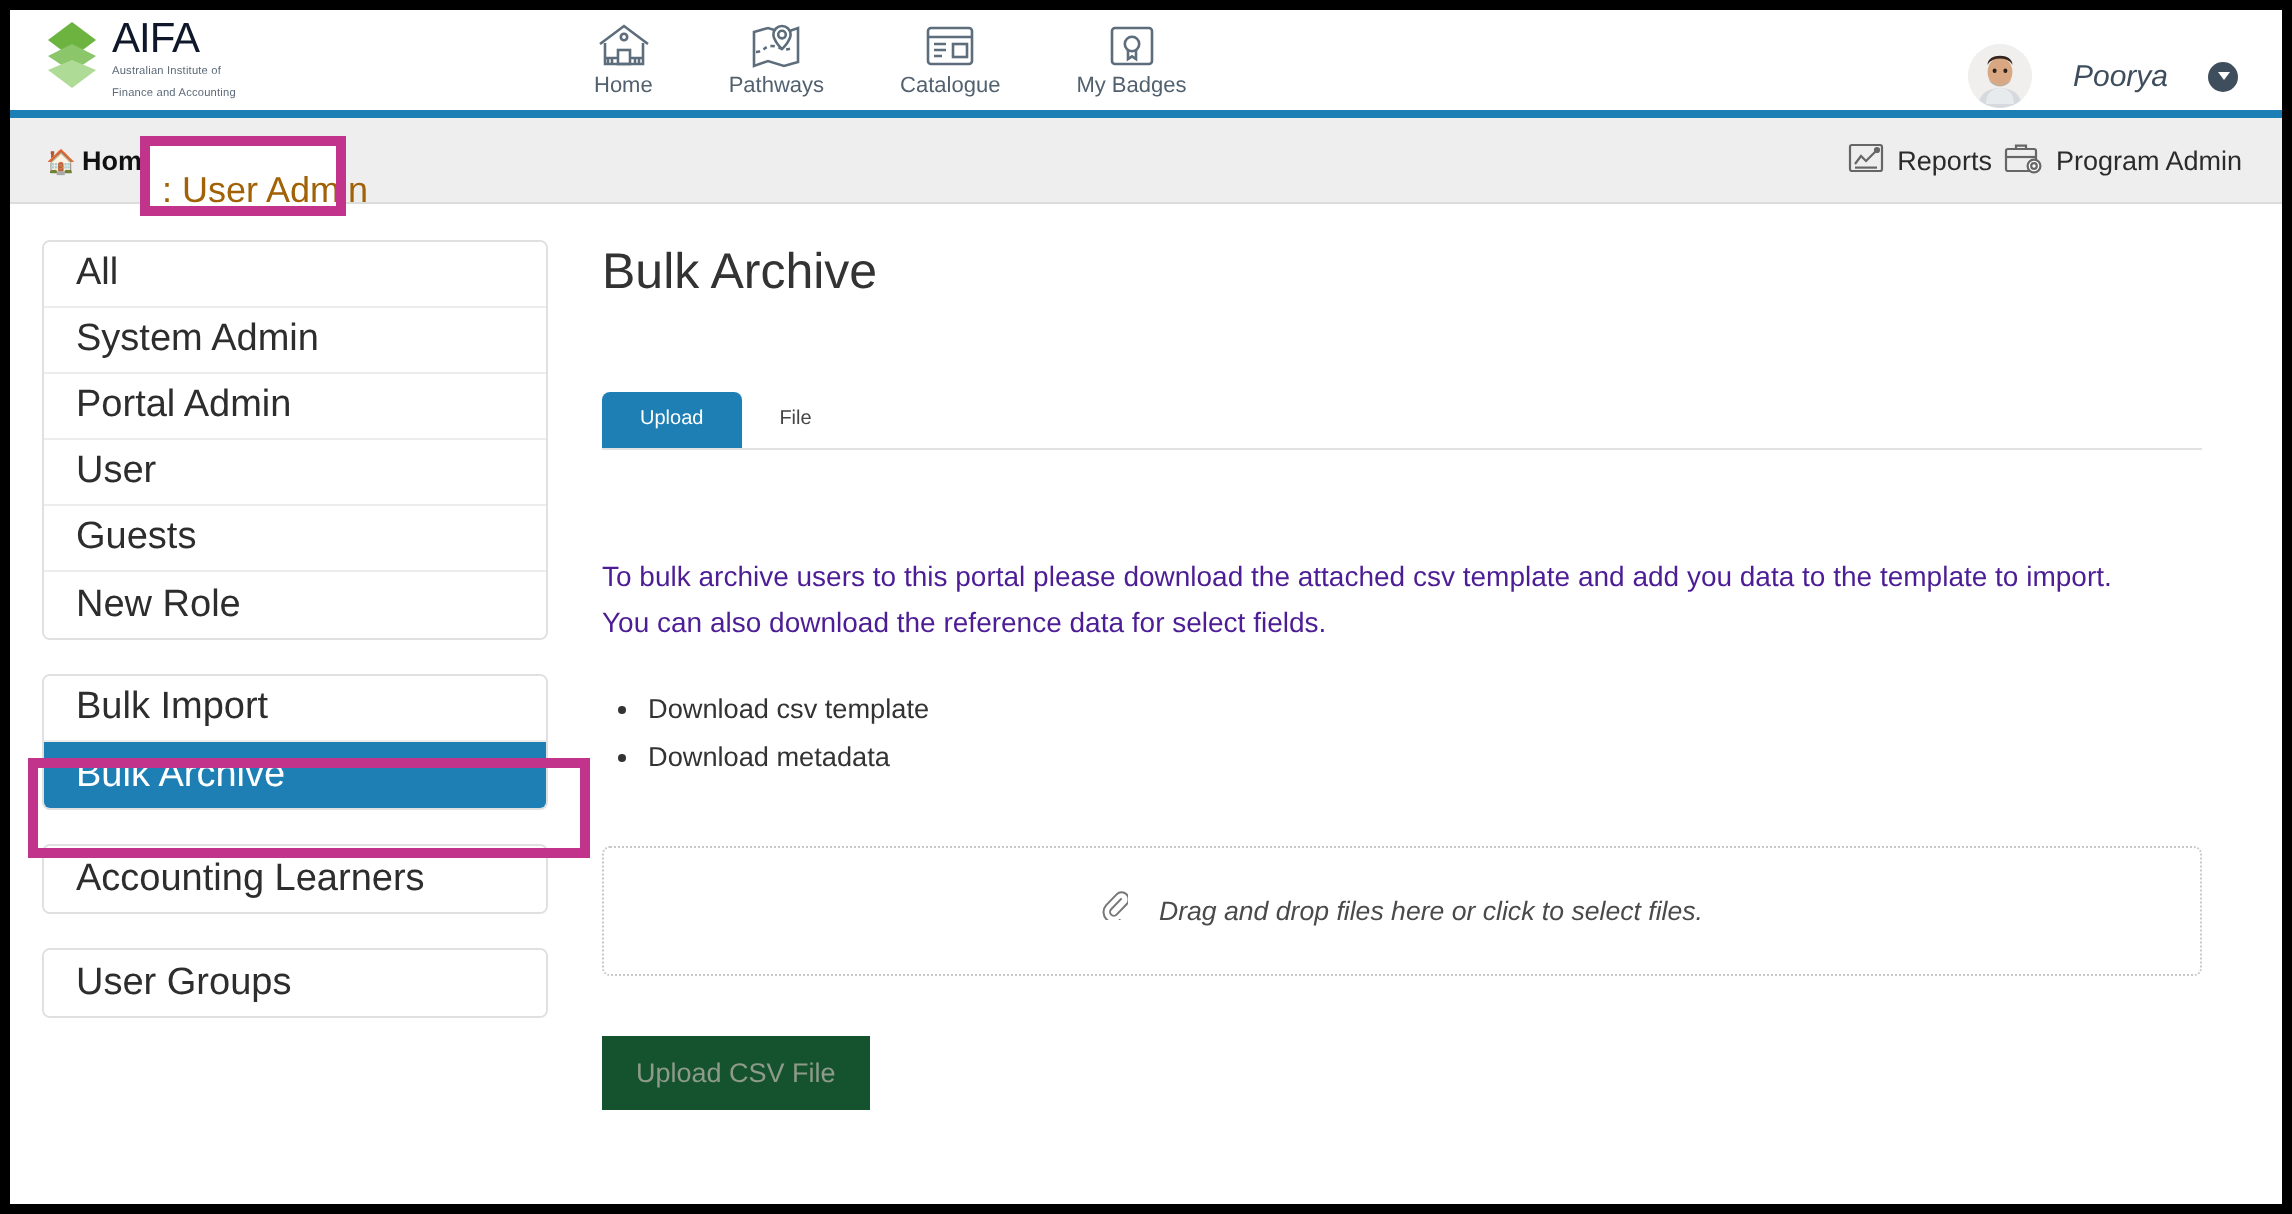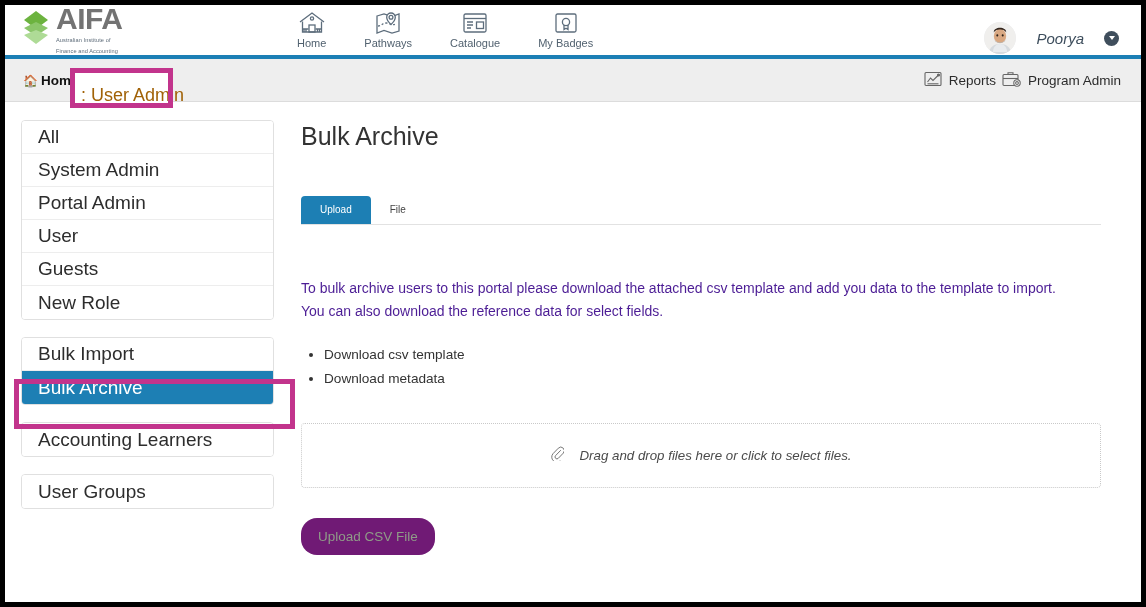--- a/index.html
+++ b/index.html
@@ -28,22 +28,22 @@
   }
   .brand {
     display: flex;
     align-items: center;
     margin-left: 18px;
     gap: 7px;
   }
   .brand-mark { width: 26px; height: 40px; flex: none; }
   .brand-text { display: flex; flex-direction: column; justify-content: center; }
   .brand-title {
-    font-size: 30px; font-weight: bold; letter-spacing: -0.5px;
-    color: #737373; line-height: 1.0;
+    font-size: 21px; font-weight: normal; letter-spacing: -0.5px;
+    color: #0f172a; line-height: 1.0;
   }
   .brand-tag {
     font-size: 5.6px; color: #5d6b79; line-height: 1.35;
     margin-top: 3px; letter-spacing: 0.1px;
   }
 
   .mainnav {
     position: absolute;
     left: 292px; top: 0;
     height: 50px;
@@ -238,26 +238,26 @@
     background: #ffffff;
   }
   .dz-text {
     font-size: 13.3px;
     font-style: italic;
     color: #4a4a4a;
   }
   .upload-btn {
     margin-top: 30px;
     display: inline-block;
-    background: #701a75;
+    background: #14532d;
     color: #8f9b88;
     font-size: 13.5px;
     padding: 11px 17px;
     border: none;
-    border-radius: 16px;
+    border-radius: 0;
     cursor: pointer;
     font-family: "Liberation Sans", sans-serif;
   }
 </style>
 </head>
 <body>
 
 <div id="screen">
 
   <div class="header">

